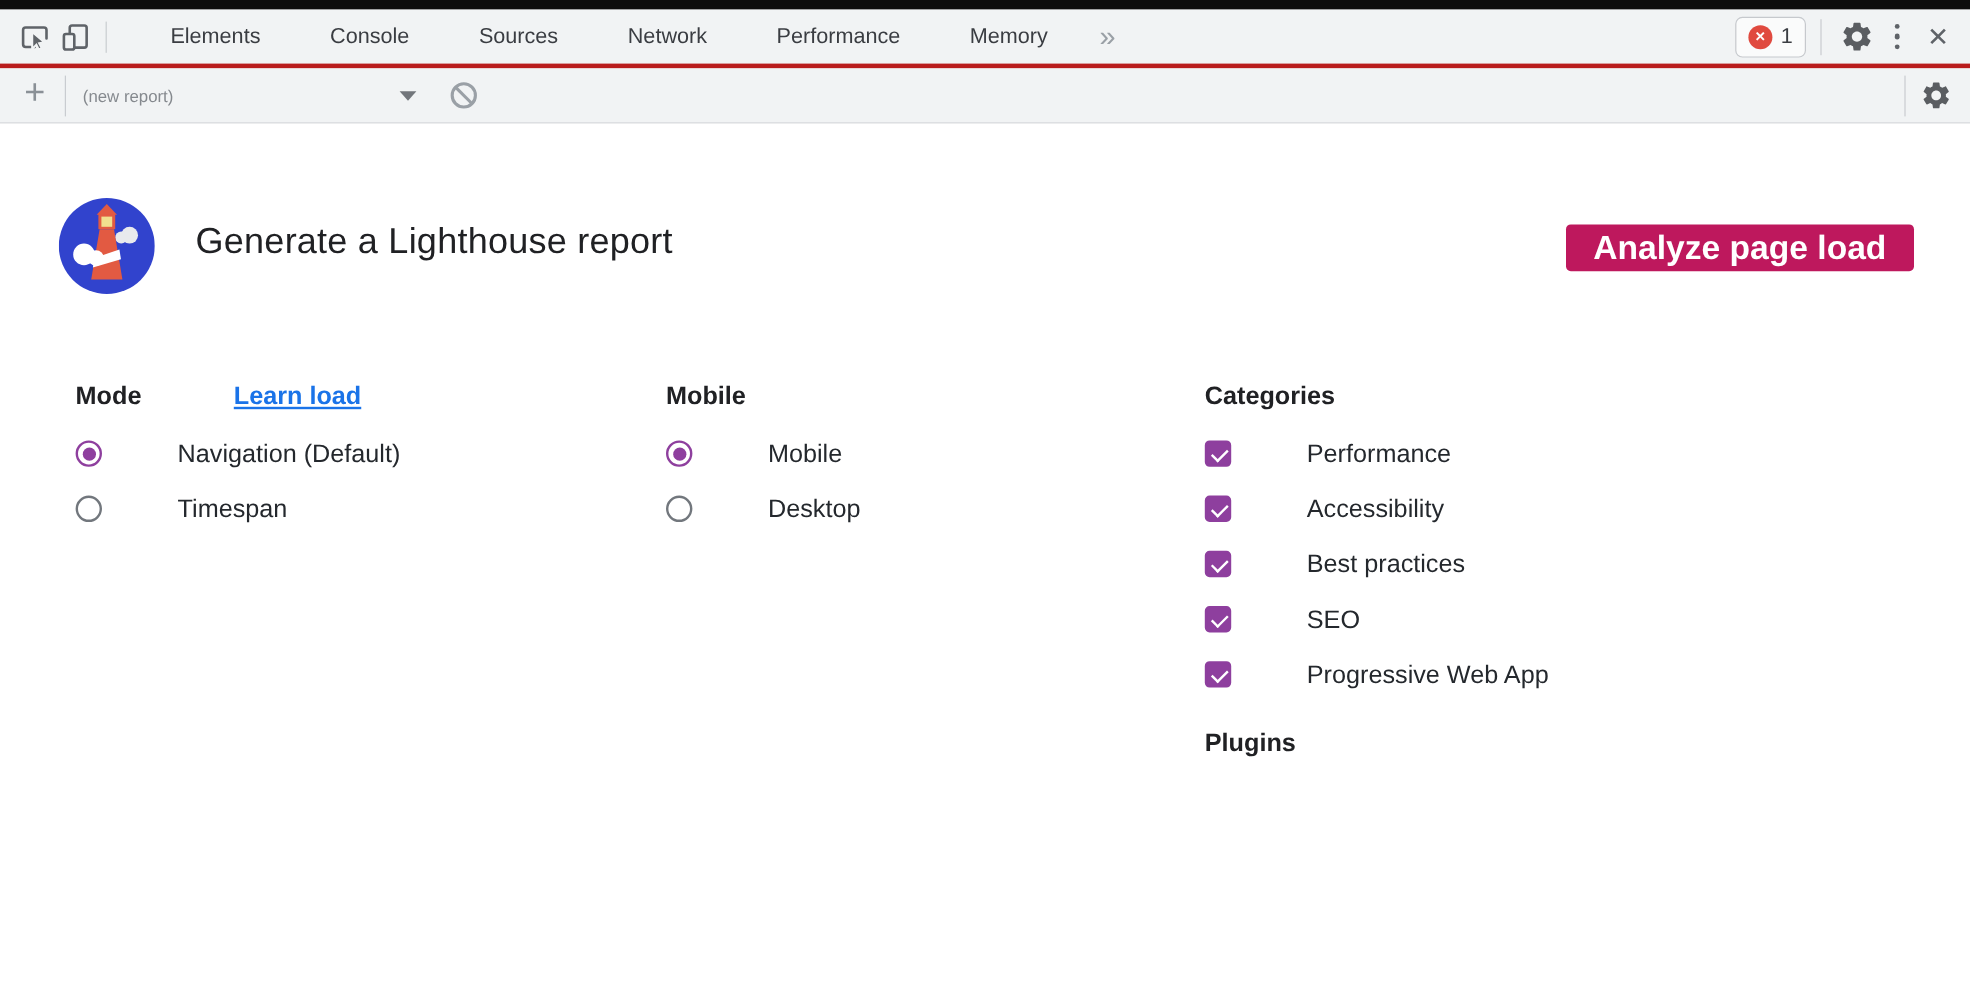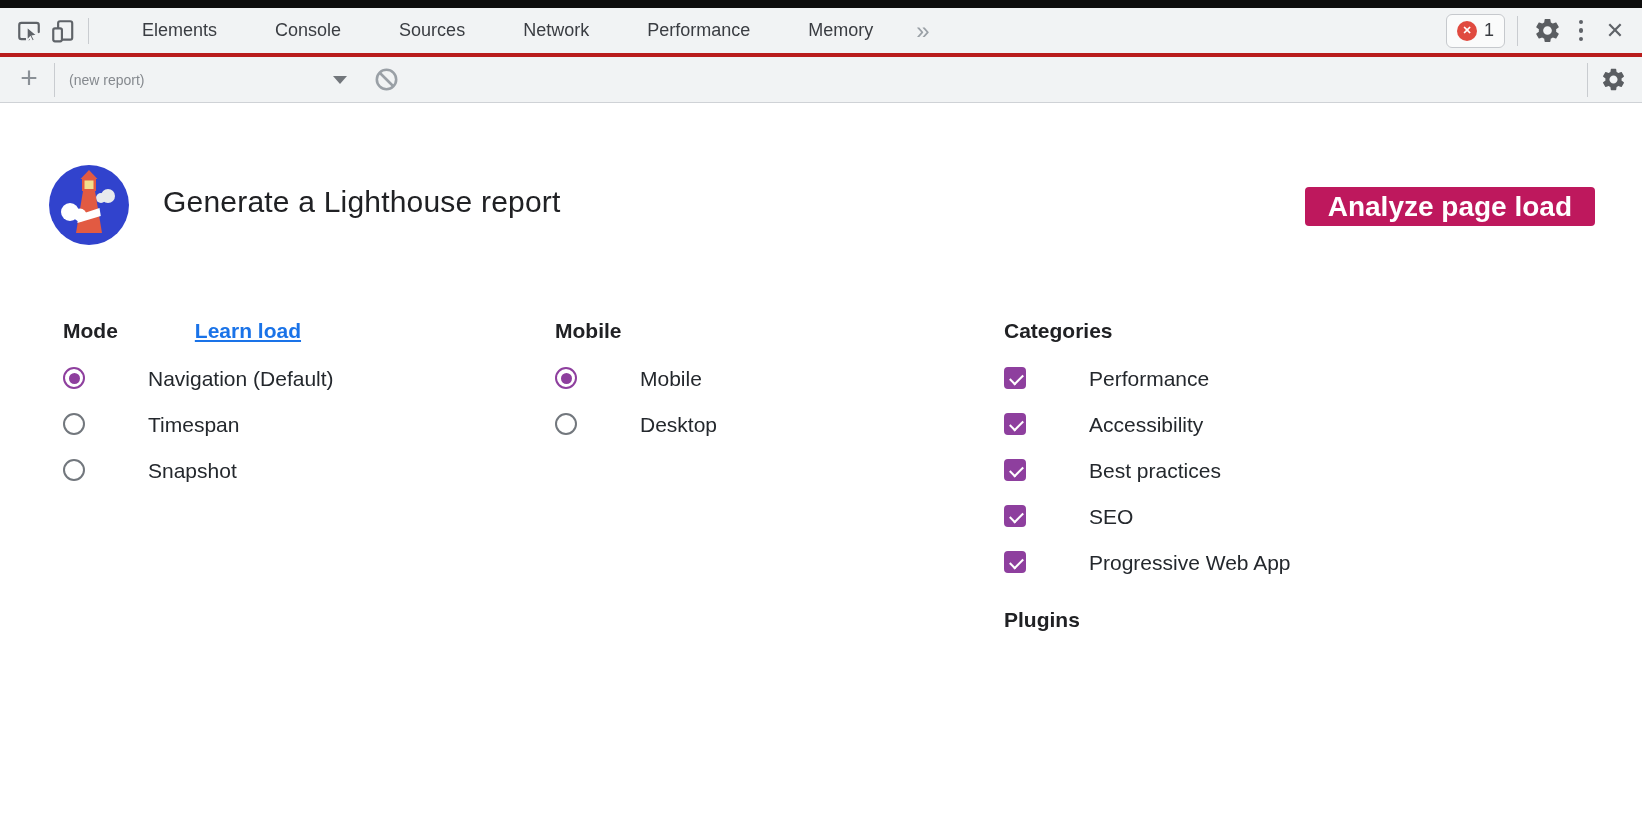--- a/index.html
+++ b/index.html
@@ -175,24 +175,20 @@
         <a class="learn-more">Learn load</a>
       </div>
       <label class="opt-row">
         <span class="radio checked"></span>
         <span class="lbl">Navigation (Default)</span>
       </label>
       <label class="opt-row">
         <span class="radio"></span>
         <span class="lbl">Timespan</span>
       </label>
-      <label class="opt-row">
-        <span class="radio"></span>
-        <span class="lbl">Snapshot</span>
-      </label>
     </section>
 
     <section class="col col-device">
       <div class="sec-head">
         <span class="sec-title">Mobile</span>
       </div>
       <label class="opt-row">
         <span class="radio checked"></span>
         <span class="lbl">Mobile</span>
       </label>

